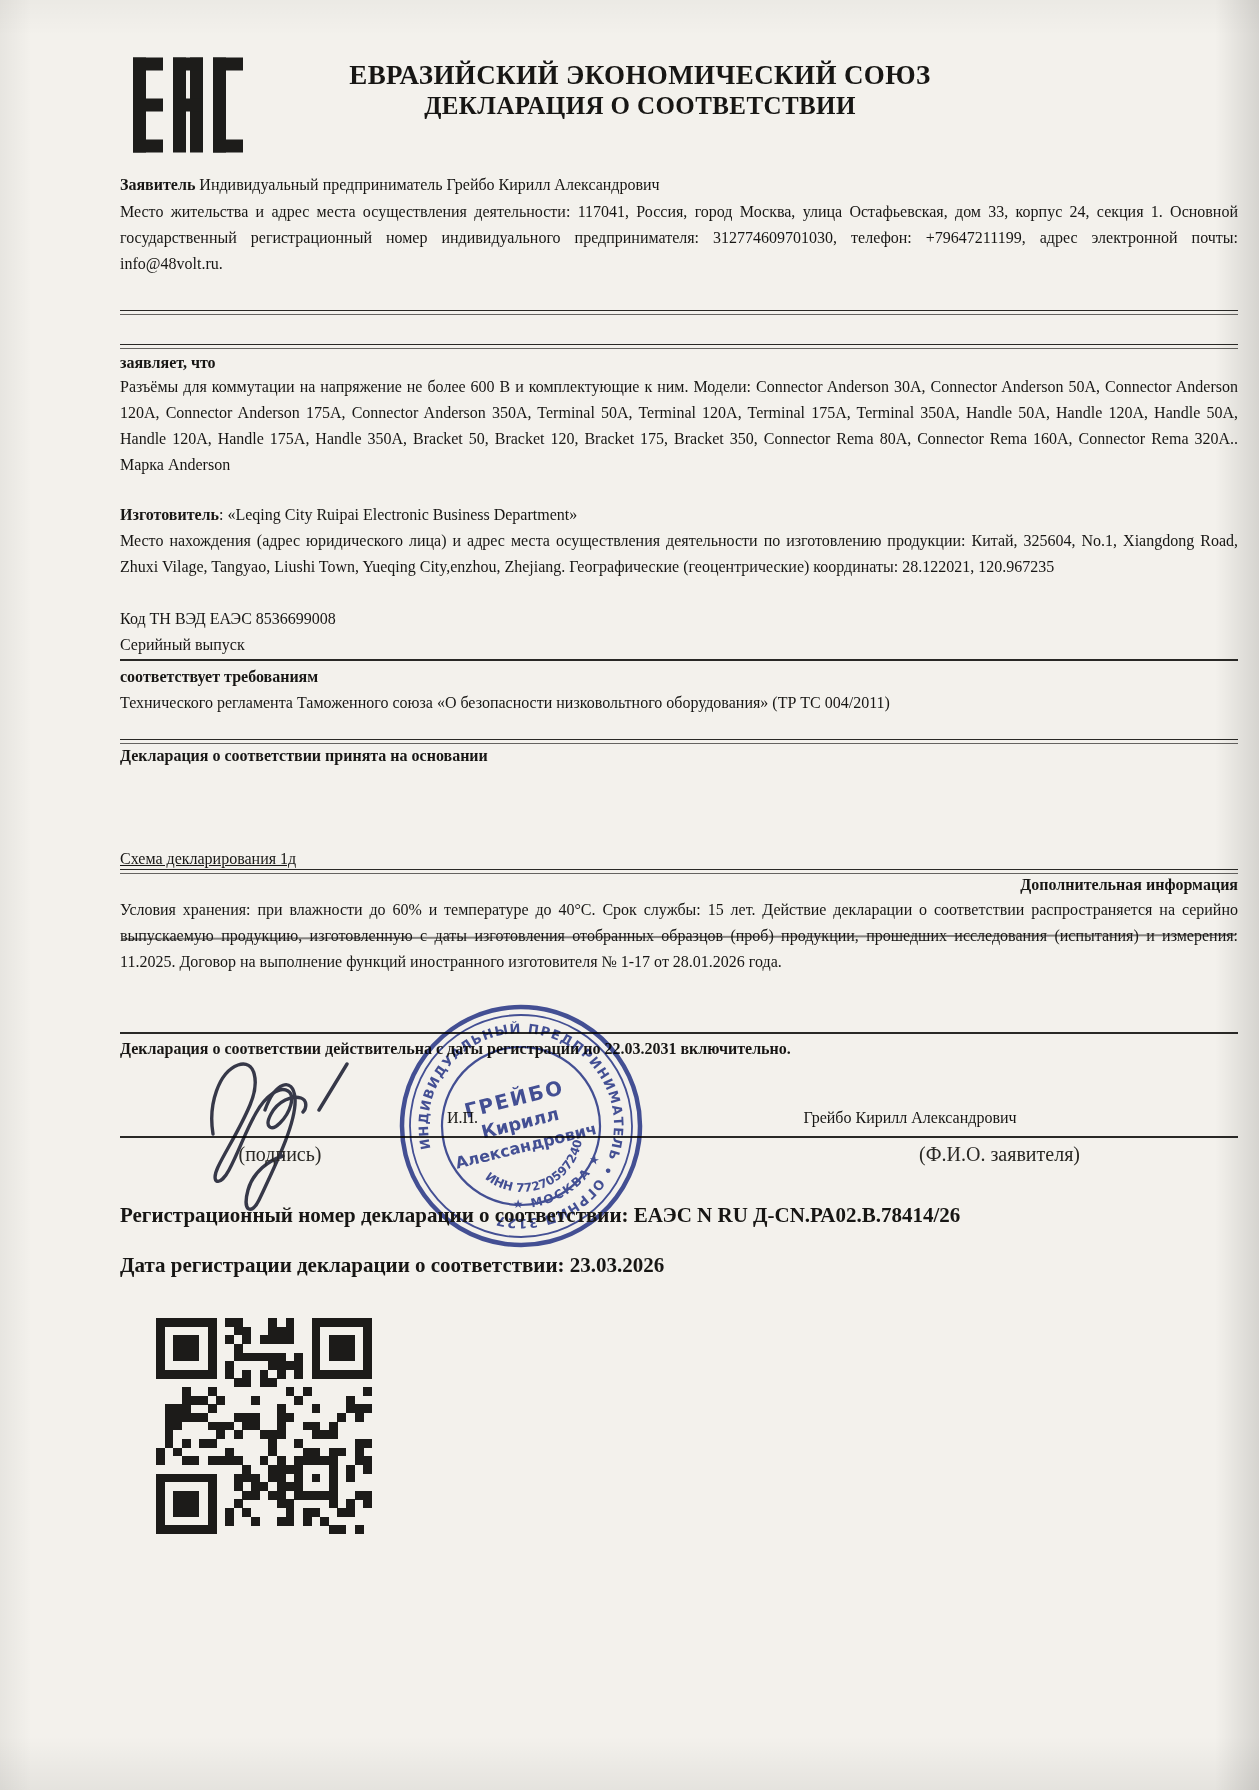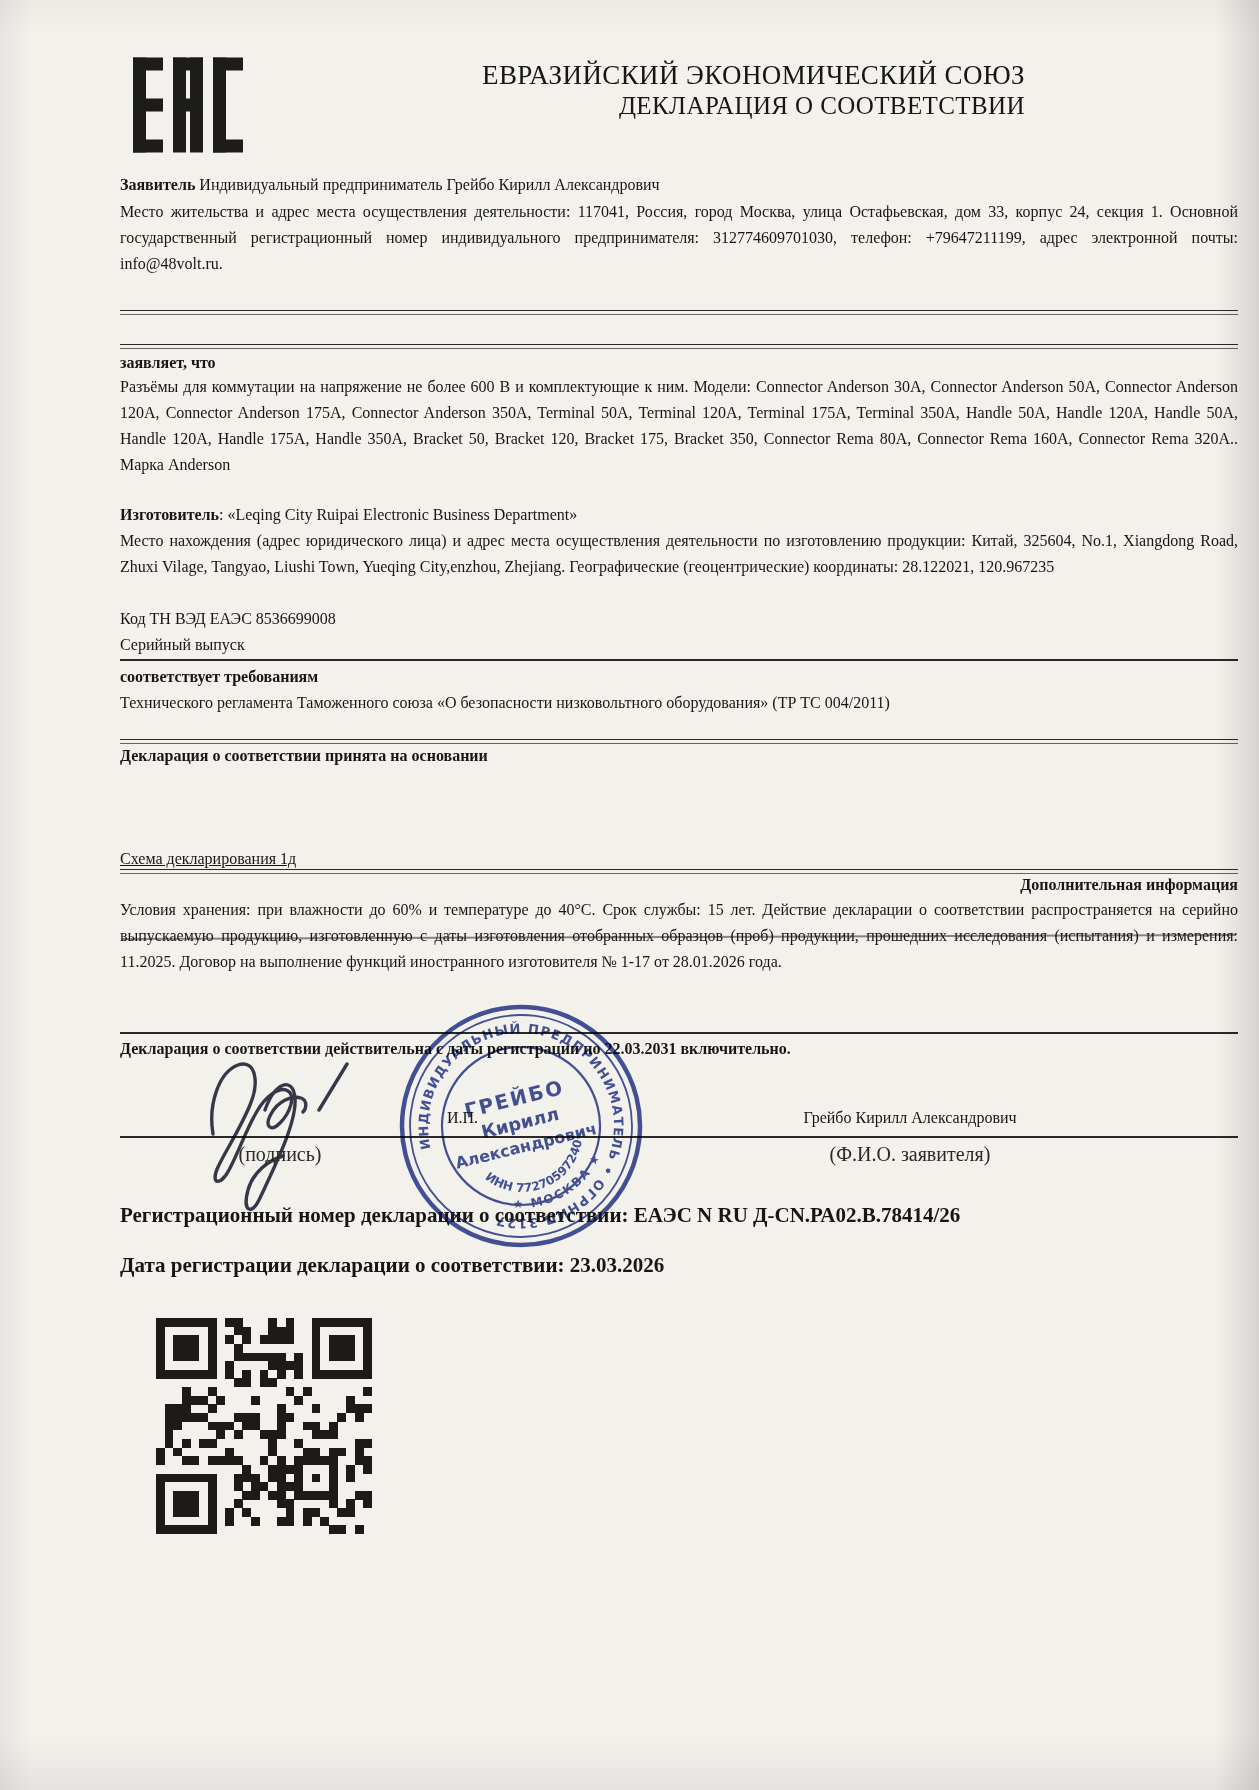--- a/index.html
+++ b/index.html
@@ -15,21 +15,21 @@
     font-family:"Liberation Serif","DejaVu Serif",serif;
     color:#171614;
   }
   .abs{position:absolute;}
   .t{font-size:16px;line-height:26px;}
   .just{text-align:justify;}
   .b{font-weight:bold;}
   .content-w{width:1118px;}
   .rule{height:3px;border-top:1.4px solid rgba(24,23,21,.92);border-bottom:1.2px solid rgba(24,23,21,.65);}
   .rule.single{border-bottom:none;border-top-width:2.3px;}
-  .title{font-weight:normal;text-align:right;letter-spacing:.4px;}
+  .title{font-weight:bold;text-align:center;letter-spacing:.4px;}
   .title .l1{font-size:27px;line-height:31px;}
   .title .l2{font-size:25px;line-height:30px;}
   .caption{font-size:20px;color:#2a2925;}
   .regline{font-size:21px;font-weight:bold;}
   .center{text-align:center;}
   .stamp-svg{mix-blend-mode:multiply;opacity:.88;}
   .sig-svg{mix-blend-mode:multiply;}
   .artifact{background:rgba(25,24,22,.5);transform:rotate(-.2deg);}
   .qr-box svg{display:block;}
 </style>
@@ -100,21 +100,21 @@
         <path d="M18,86 C13,56 24,24 43,17 C60,11 65,33 55,57 C45,81 30,104 23,119 C15,136 25,139 34,122 C45,101 50,84 61,65 C71,47 85,38 93,43 C101,48 95,65 85,75 C76,84 69,79 76,66 C83,53 97,47 106,50 C112,52 112,60 108,64"></path>
         <path d="M70,62 C80,34 98,28 100,50 C102,74 80,118 64,152 C57,167 47,164 53,142 C58,124 74,112 88,108"></path>
         <path d="M152,16 L124,62"></path>
       </g>
     </svg>
   </div>
 
   <div class="abs t" style="left:447px;top:1105px;">И.П.</div>
   <div class="abs t center" style="left:700px;top:1105px;width:420px;">Грейбо Кирилл Александрович</div>
   <div class="abs caption center" style="left:180px;top:1143px;width:200px;">(подпись)</div>
-  <div class="abs caption center" style="left:740px;top:1143px;width:340px;">(Ф.И.О. заявителя)</div>
+  <div class="abs caption center" style="left:740px;top:1143px;width:340px;text-align:right;">(Ф.И.О. заявителя)</div>
 
   <div class="abs stamp-svg" style="left:396px;top:1001px;width:250px;height:250px;">
     <svg width="250" height="250" viewBox="0 0 250 250">
       <defs>
         <path id="outerArc" d="M32,125 A93,93 0 1 1 78.5,205.5"></path>
         <path id="innArc" d="M70,155 A60,60 0 0 0 180,155"></path>
         <path id="cityArc" d="M46,160 A90,90 0 0 0 204,160"></path>
       </defs>
       <g transform="rotate(-14 125 125)" stroke="#2c3b92" fill="none">
         <circle cx="125" cy="125" r="119" stroke-width="4.5"></circle>

